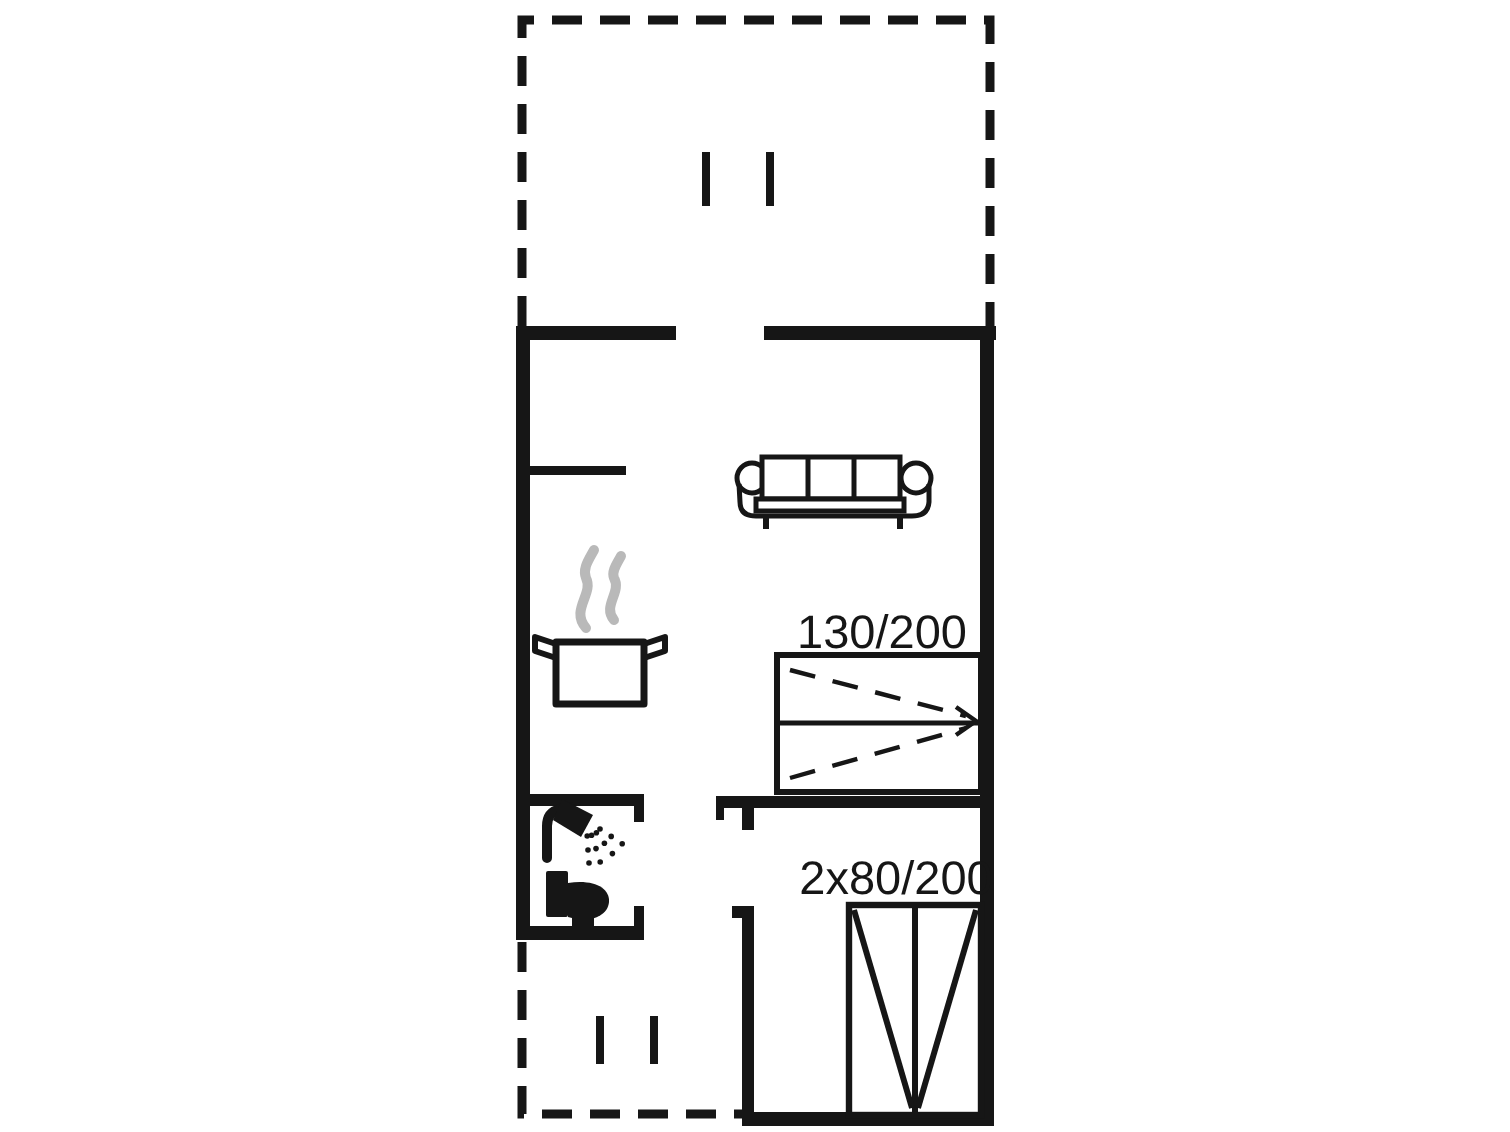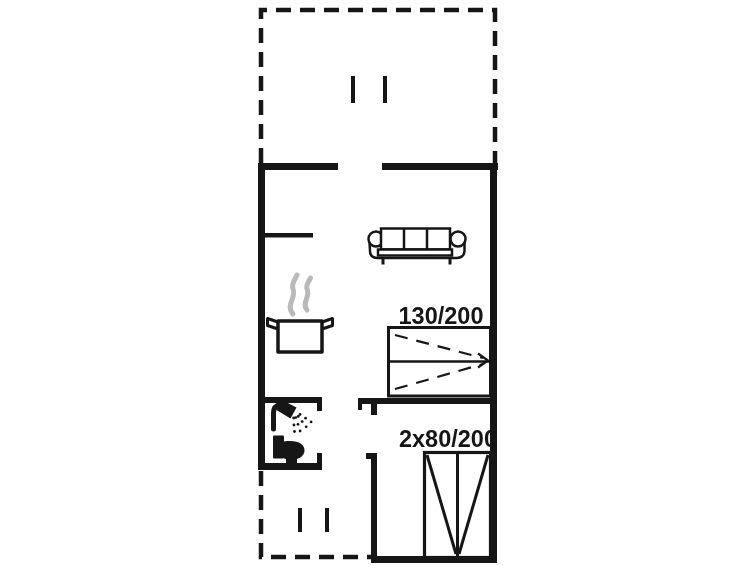--- a/index.html
+++ b/index.html
@@ -1,16 +1,16 @@
 <!DOCTYPE html>
 <html style="--background: #ffffff; --line: #161616; --steam: #b9b9b9;"><head>
 <meta charset="utf-8">
 <style>
   html,body{margin:0;padding:0;background:#ffffff;}
-  .canvas{position:relative;width:683px;height:566px;background:var(--background,#ffffff);overflow:hidden;font-weight:bold;}
+  .canvas{position:relative;width:683px;height:566px;background:var(--background,#ffffff);overflow:hidden;}
   svg{display:block;}
   .wall{fill:var(--line,#161616);stroke:none;}
   .dash{stroke:var(--line,#161616);stroke-width:4.5;fill:none;stroke-dasharray:15 9;}
   .outline{stroke:var(--line,#161616);fill:#ffffff;}
   .ln{stroke:var(--line,#161616);fill:none;}
   .solid{fill:var(--line,#161616);stroke:none;}
   .steam{stroke:var(--steam,#b9b9b9);fill:none;stroke-width:5;stroke-linecap:round;}
   .dashed-line{stroke:var(--line,#161616);stroke-width:2.2;fill:none;stroke-dasharray:13 9;}
   text.bed-label{font-family:"Liberation Sans",sans-serif;font-size:23.5px;fill:var(--line,#161616);text-anchor:middle;}
 </style>

